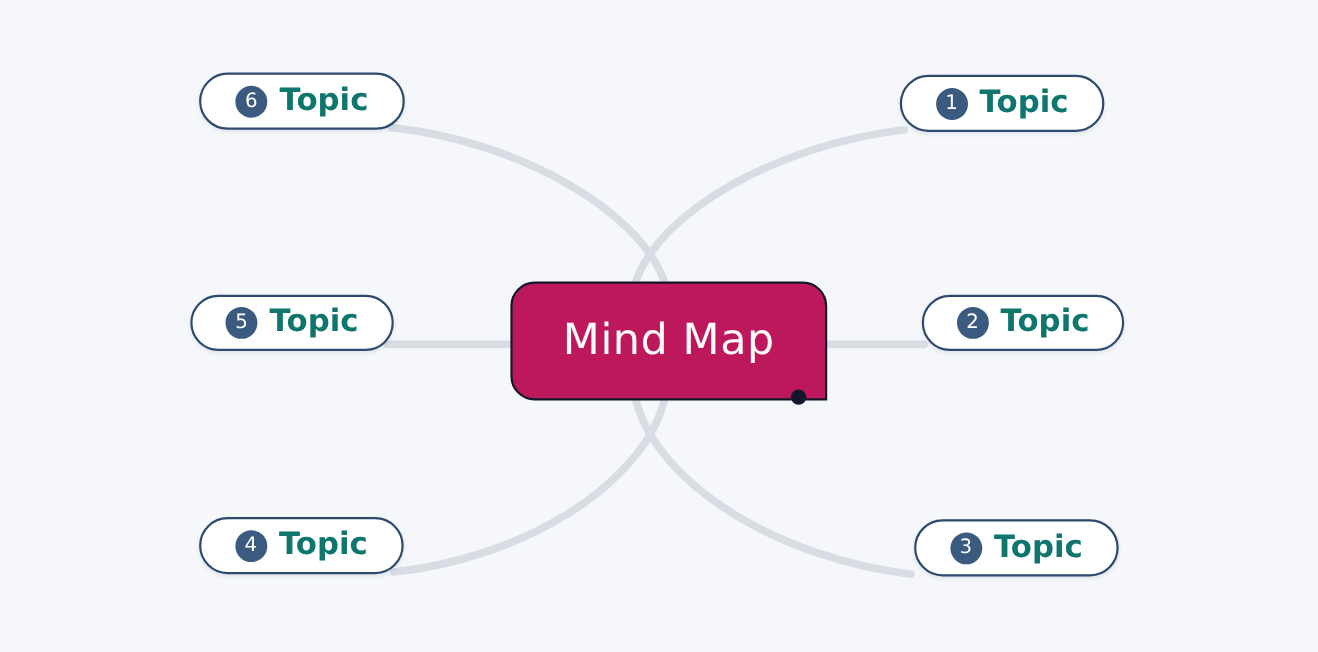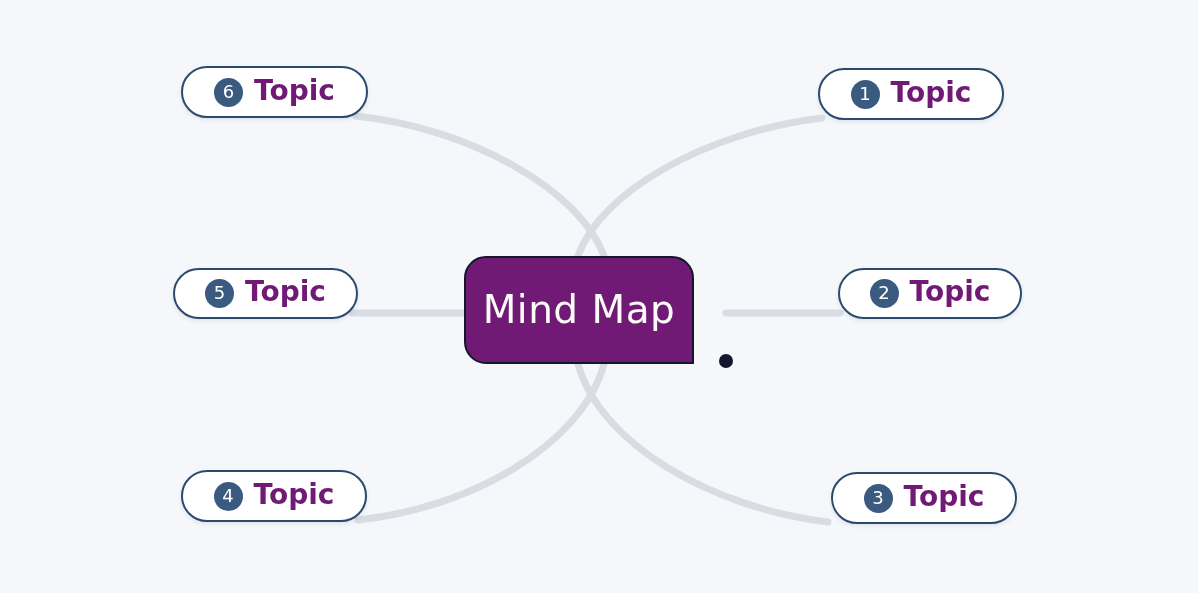--- a/index.html
+++ b/index.html
@@ -23,23 +23,23 @@
     position: absolute;
     left: 0;
     top: 0;
     width: 1198px;
     height: 593px;
   }
   .node-central {
     position: absolute;
     left: 464px;
     top: 256px;
-    width: 230px;
+    width: 288px;
     height: 108px;
-    background: #701a75;
+    background: #be185d;
     border: 2.5px solid #12182a;
     border-top-left-radius: 22px;
     border-top-right-radius: 22px;
     border-bottom-left-radius: 22px;
     border-bottom-right-radius: 0px;
     box-sizing: border-box;
     display: flex;
     align-items: center;
     justify-content: center;
   }
@@ -85,21 +85,21 @@
     font-weight: 400;
     display: flex;
     align-items: center;
     justify-content: center;
     line-height: 1;
     flex: 0 0 auto;
     padding-bottom: 1px;
     box-sizing: border-box;
   }
   .pill-label {
-    color: #701a75;
+    color: #0f766e;
     font-size: 28px;
     font-weight: bold;
     line-height: 1;
     white-space: nowrap;
     padding-bottom: 3px;
   }
 </style>
 </head>
 <body>
 

